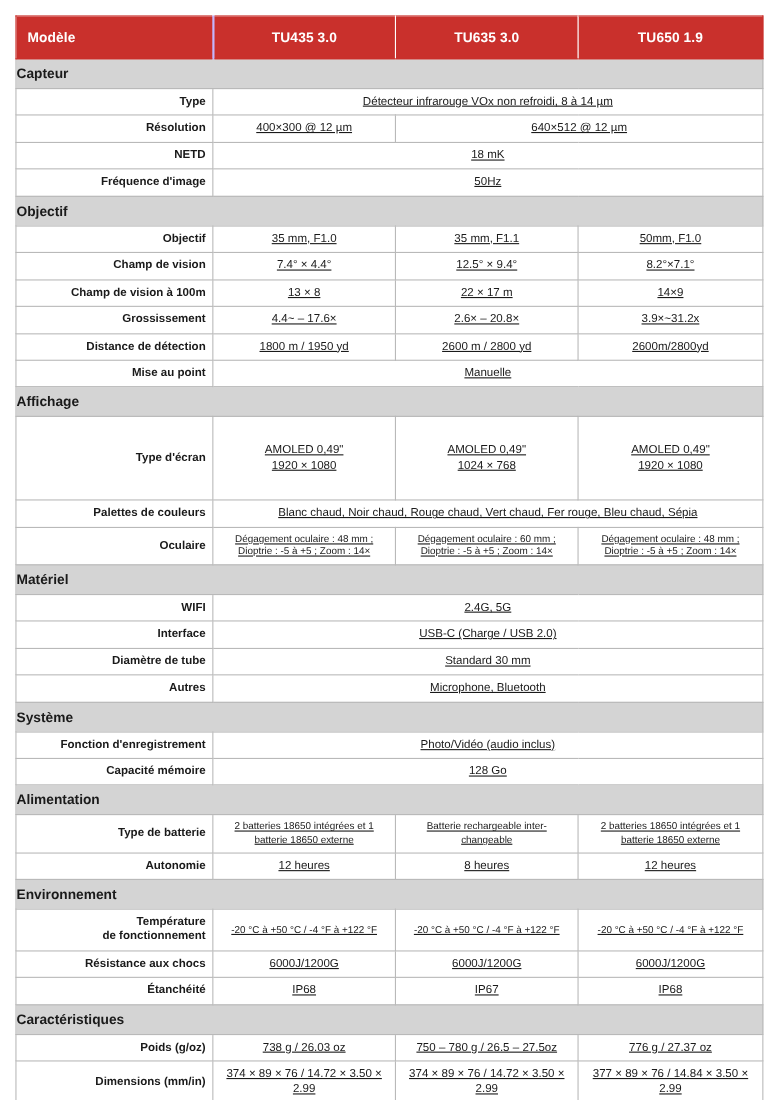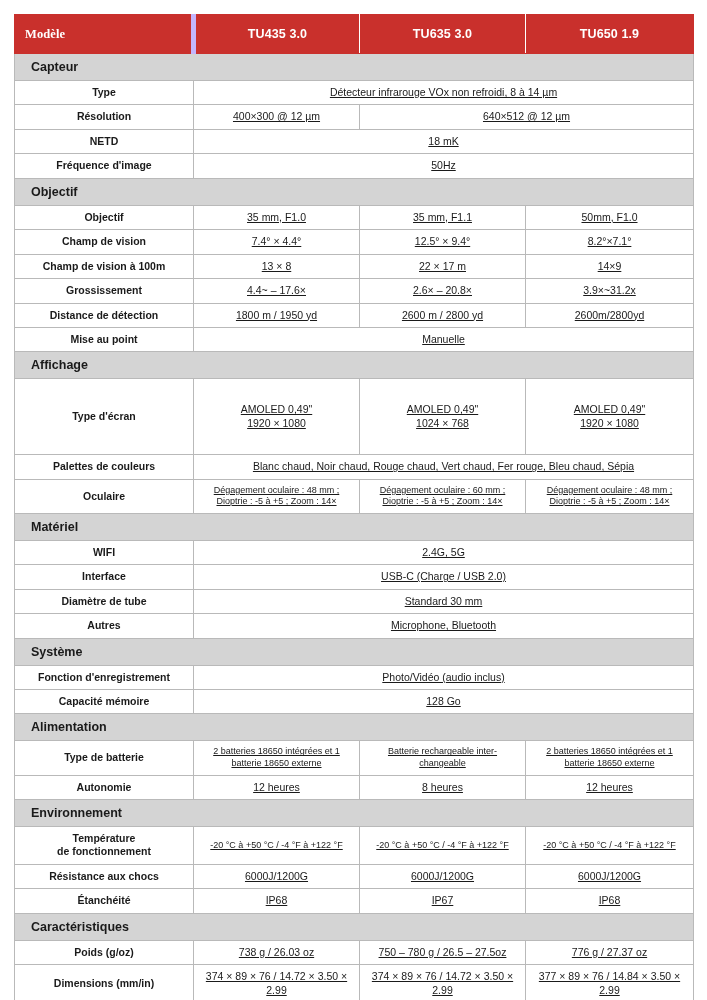--- a/index.html
+++ b/index.html
@@ -41,39 +41,38 @@
     color: #ffffff;
     border-color: #c9302c;
     font-size: 12.5px;
     font-weight: bold;
     padding: 11px 10px;
     text-align: center;
     letter-spacing: .1px;
   }
   tr.header-row td.model-label {
     text-align: left;
-    border-right: 5px solid #c4b5fd;
-    font-family: Liberation Serif, serif;
+    border-right: 2px solid #c4b5fd;
   }
   tr.header-row td.model-col {
     border-right: 1px solid #ffffff;
   }
   tr.header-row td.model-col:last-child { border-right: 1px solid #c9302c; }
 
   
   tr.section-row td {
     background: #d4d4d4;
     font-size: 12.5px;
     font-weight: bold;
-    padding: 5px 16px;
+    padding: 5px 0;
     color: #1a1a1a;
   }
 
   td.rowlabel {
-    text-align: center;
+    text-align: right;
     font-weight: bold;
     font-size: 10.5px;
   }
   td.val {
     text-align: center;
     text-decoration: underline;
   }
   td.small {
     font-size: 9px;
     line-height: 1.3;

